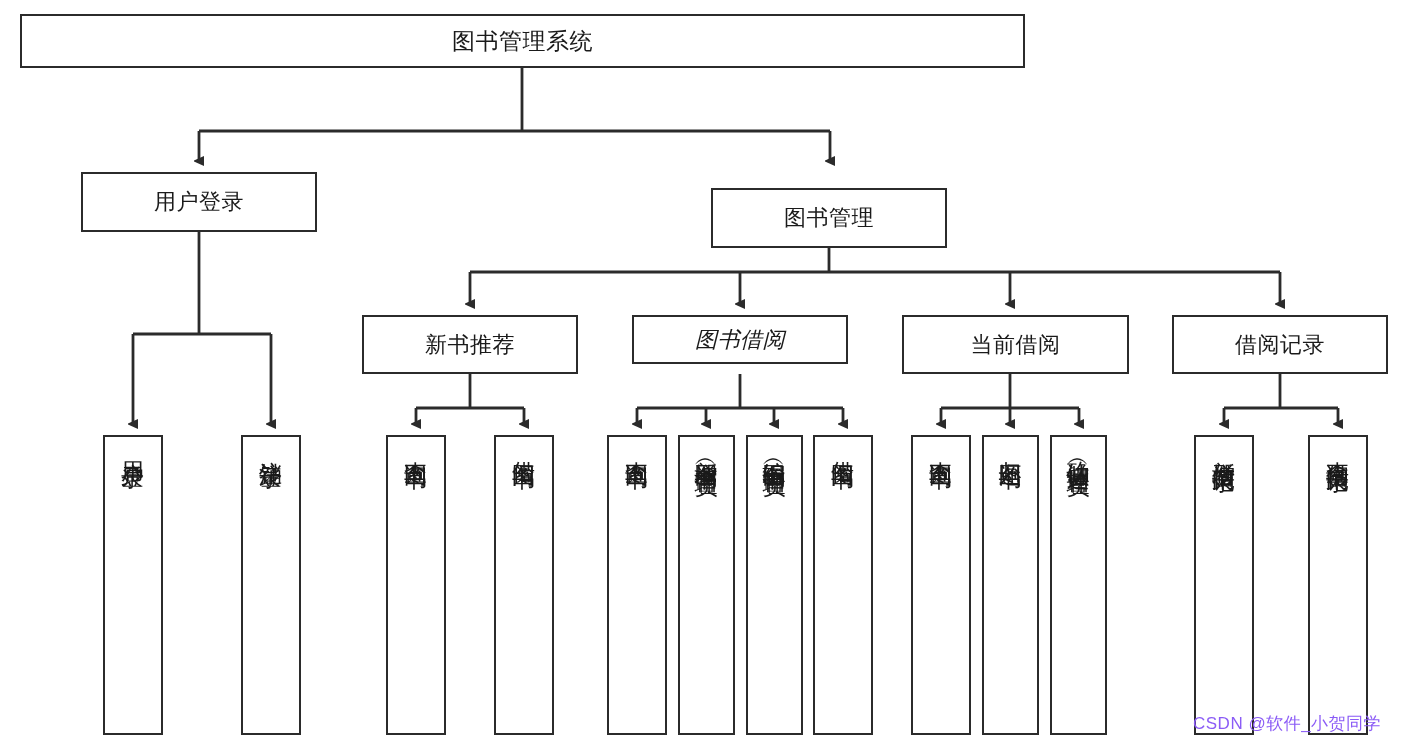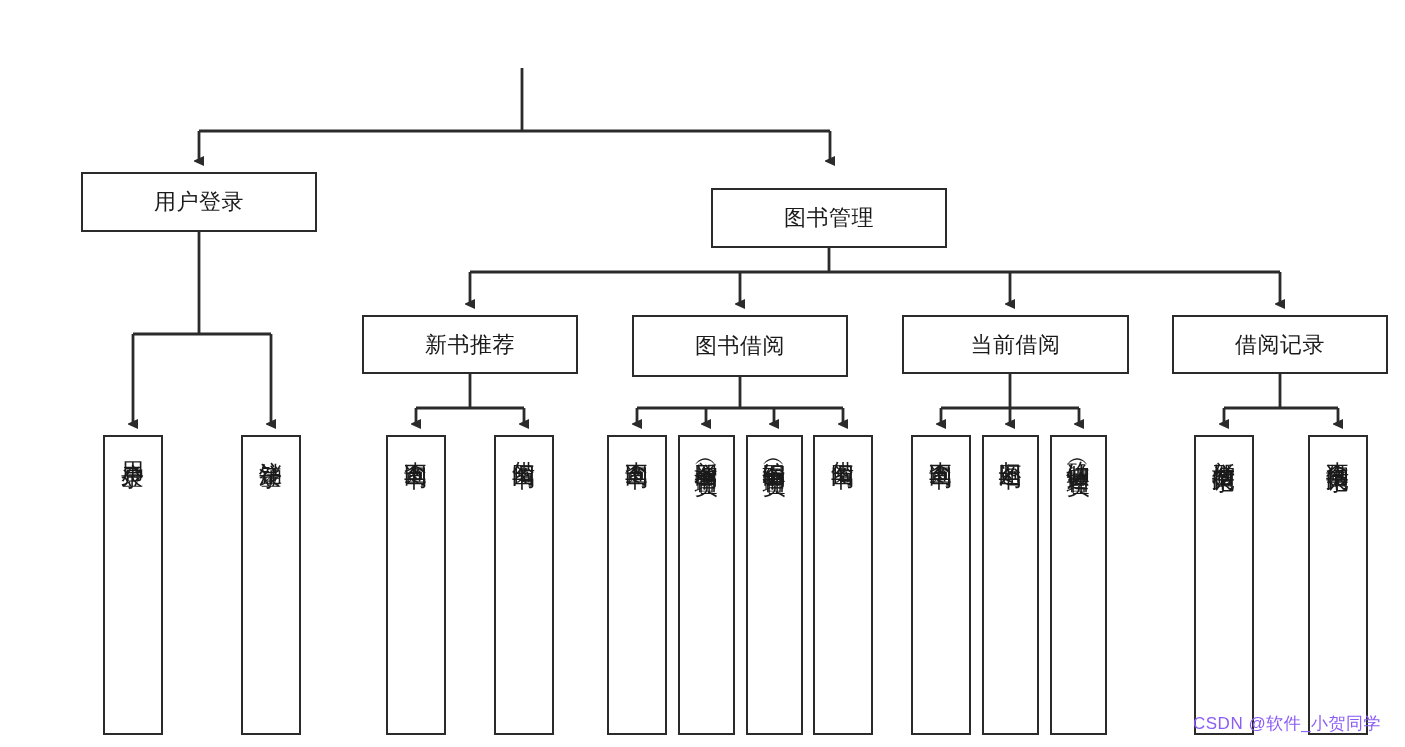--- a/index.html
+++ b/index.html
@@ -102,32 +102,35 @@
       <path d="M1010,408 L1010,424" marker-end="url(#arrow)"></path>
       <path d="M1079,408 L1079,424" marker-end="url(#arrow)"></path>
 
       <path d="M1280,374 L1280,408"></path>
       <path d="M1224,408 L1338,408"></path>
       <path d="M1224,408 L1224,424" marker-end="url(#arrow)"></path>
       <path d="M1338,408 L1338,424" marker-end="url(#arrow)"></path>
     </g>
   </svg>
 
+  <div class="node h root" style="left:20px;top:14px;width:1005px;height:54px;">
+    <span class="lbl">图书管理系统</span>
+  </div>
 
   <div class="node h" style="left:81px;top:172px;width:236px;height:60px;">
     <span class="lbl">用户登录</span>
   </div>
   <div class="node h" style="left:711px;top:188px;width:236px;height:60px;">
     <span class="lbl">图书管理</span>
   </div>
 
   <div class="node h" style="left:362px;top:315px;width:216px;height:59px;">
     <span class="lbl">新书推荐</span>
   </div>
-  <div class="node h" style="left:632px;top:315px;width:216px;height:62px;">
+  <div class="node h" style="left:632px;top:315px;width:216px;height:49px;font-style:italic;">
     <span class="lbl">图书借阅</span>
   </div>
   <div class="node h" style="left:902px;top:315px;width:227px;height:59px;">
     <span class="lbl">当前借阅</span>
   </div>
   <div class="node h" style="left:1172px;top:315px;width:216px;height:59px;">
     <span class="lbl">借阅记录</span>
   </div>
 
   <div class="node v" style="left:103px;top:435px;width:60px;height:300px;">

